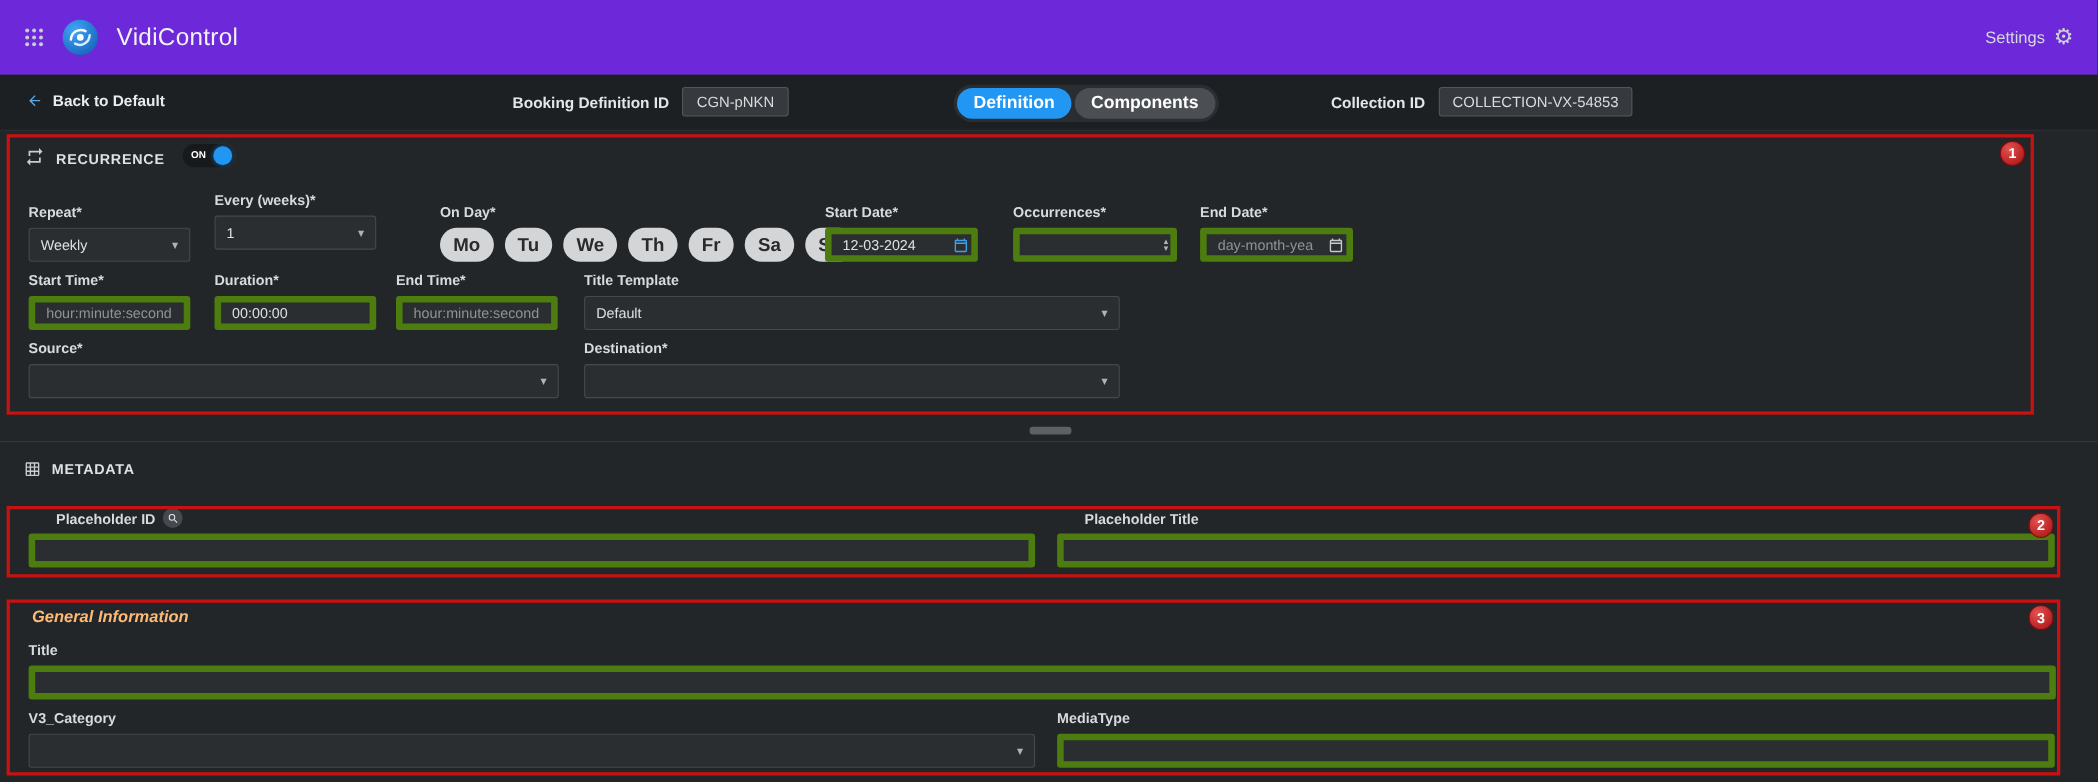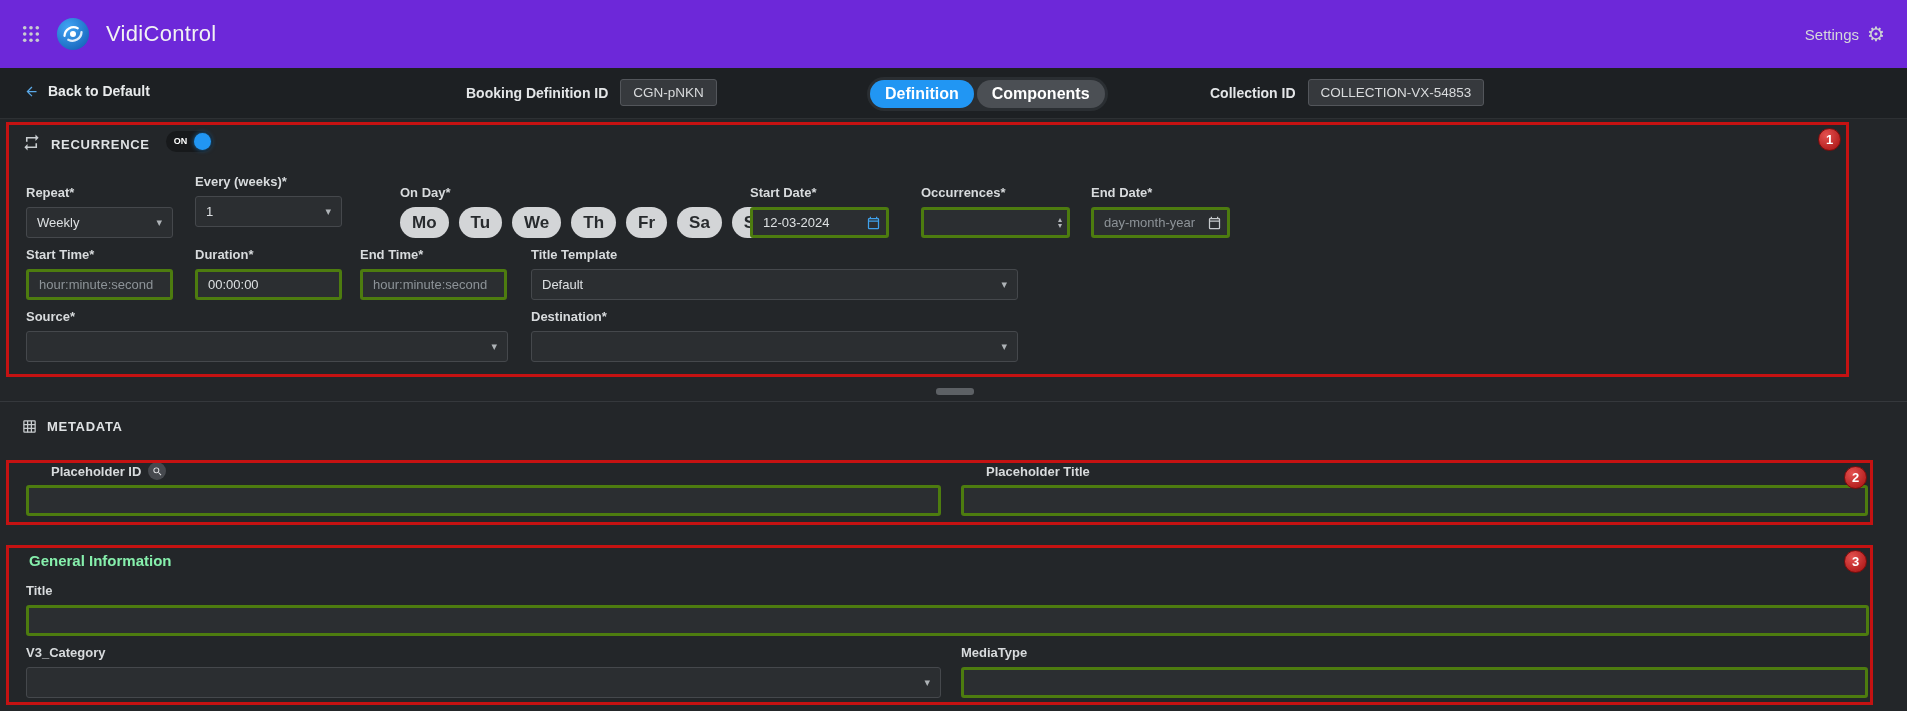--- a/index.html
+++ b/index.html
@@ -44,21 +44,21 @@
   .sec-header { position:absolute; display:flex; align-items:flex-end; gap:10px; }
   .sec-title { font-size:13px; font-weight:bold; letter-spacing:.7px; color:#dfe2e4; }
   .switch { width:47px; height:21px; background:#17191b; border-radius:11px; position:relative; cursor:pointer; margin-left:6px; }
   .switch-label { position:absolute; left:8px; top:0; line-height:21px; font-size:9px; font-weight:bold; color:#fff; }
   .switch-knob { position:absolute; right:2px; top:2px; width:17px; height:17px; border-radius:50%; background:#2196f3; box-shadow:0 0 5px rgba(33,150,243,.65); }
 
   
   .field { position:absolute; }
   .flabel { font-size:13px; font-weight:bold; color:#d8dbdd; margin-bottom:7px; white-space:nowrap; }
   .tinput {
-    width:100%; height:31px; background:#2b2e31; border:3px solid #4d7c0f;
+    width:100%; height:31px; background:#2b2e31; border:6px solid #4d7c0f;
     border-radius:3px; color:#dde0e2; font-family:inherit; font-size:13px;
     padding:0 10px; outline:none;
   }
   .tinput::placeholder { color:#8d9398; }
   .input-wrap { position:relative; }
   .in-icon { position:absolute; right:8px; top:50%; transform:translateY(-50%); display:flex; align-items:center; cursor:pointer; }
   .select {
     height:31px; background:#2b2e31; border:1px solid #45484c; border-radius:3px;
     display:flex; align-items:center; justify-content:space-between;
     padding:0 10px; cursor:pointer; font-size:13px; color:#dde0e2;
@@ -72,21 +72,21 @@
   }
   .stepper { display:flex; flex-direction:column; align-items:center; }
   .spin-up,.spin-down { font-size:8px; line-height:6px; color:#b3b7bb; }
   .search-badge {
     width:18px; height:18px; border-radius:50%; background:#46494e;
     display:flex; align-items:center; justify-content:center; cursor:pointer;
   }
   .label-row { display:flex; align-items:center; gap:7px; margin-bottom:5px; height:18px;margin-left:25px; }
   .label-row .flabel { margin-bottom:0; }
 
-  .gi-heading { position:absolute; font-size:15px; font-weight:bold; color:#86efac; }
+  .gi-heading { position:absolute; font-size:15px; font-weight:bold; color:#fdba74;font-style:italic; }
 
   
   .split-handle { position:absolute; left:936px; top:388px; width:38px; height:7px; border-radius:3px; background:#5d6165; cursor:row-resize; }
   .split-line { position:absolute; left:0; top:401px; width:100%; height:1px; background:#35383c; }
 
   
   .ann-box { position:absolute; border:3px solid #c51212; pointer-events:none; }
   .ann-badge {
     position:absolute; width:23px; height:23px; border-radius:50%;
     background:radial-gradient(circle at 35% 30%, #e4514f, #a40f0f);

